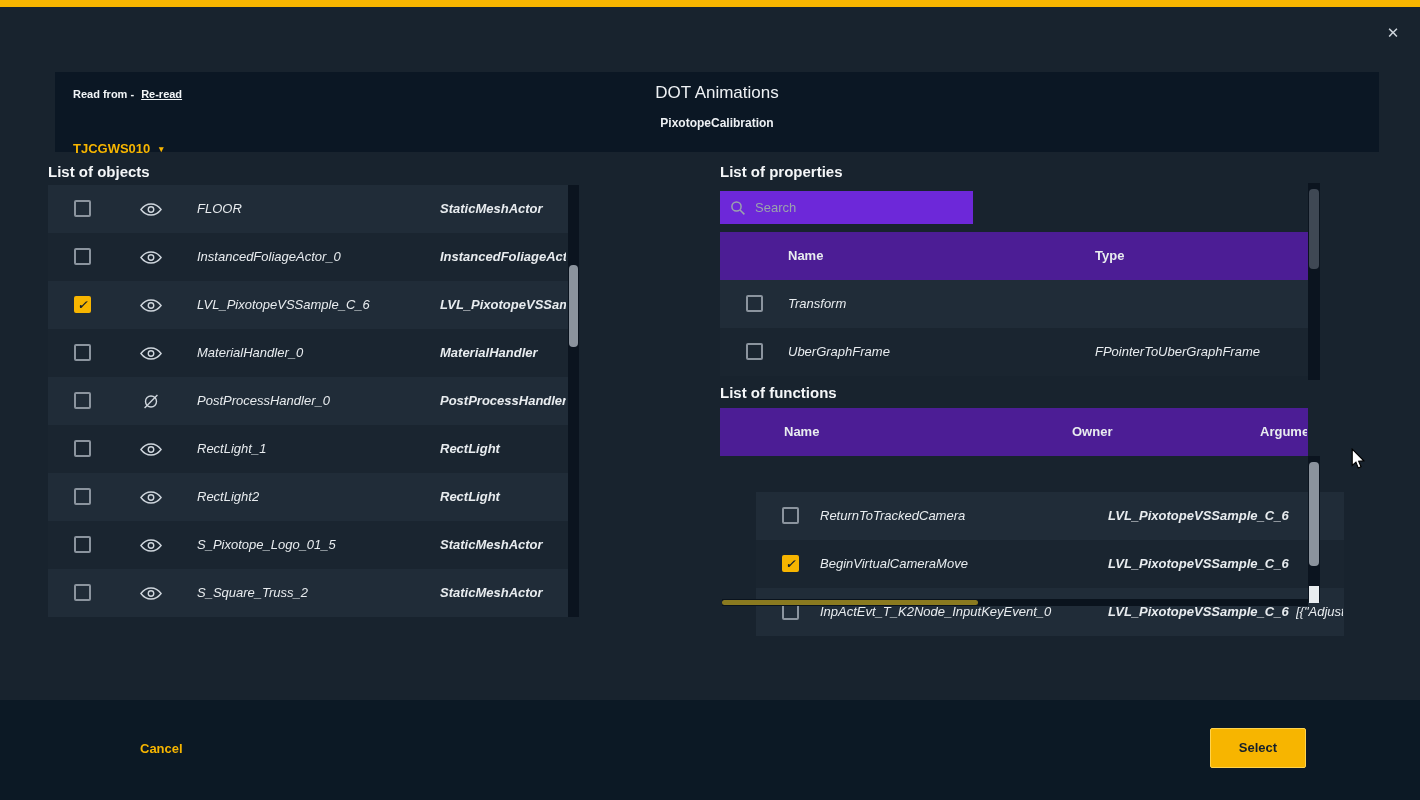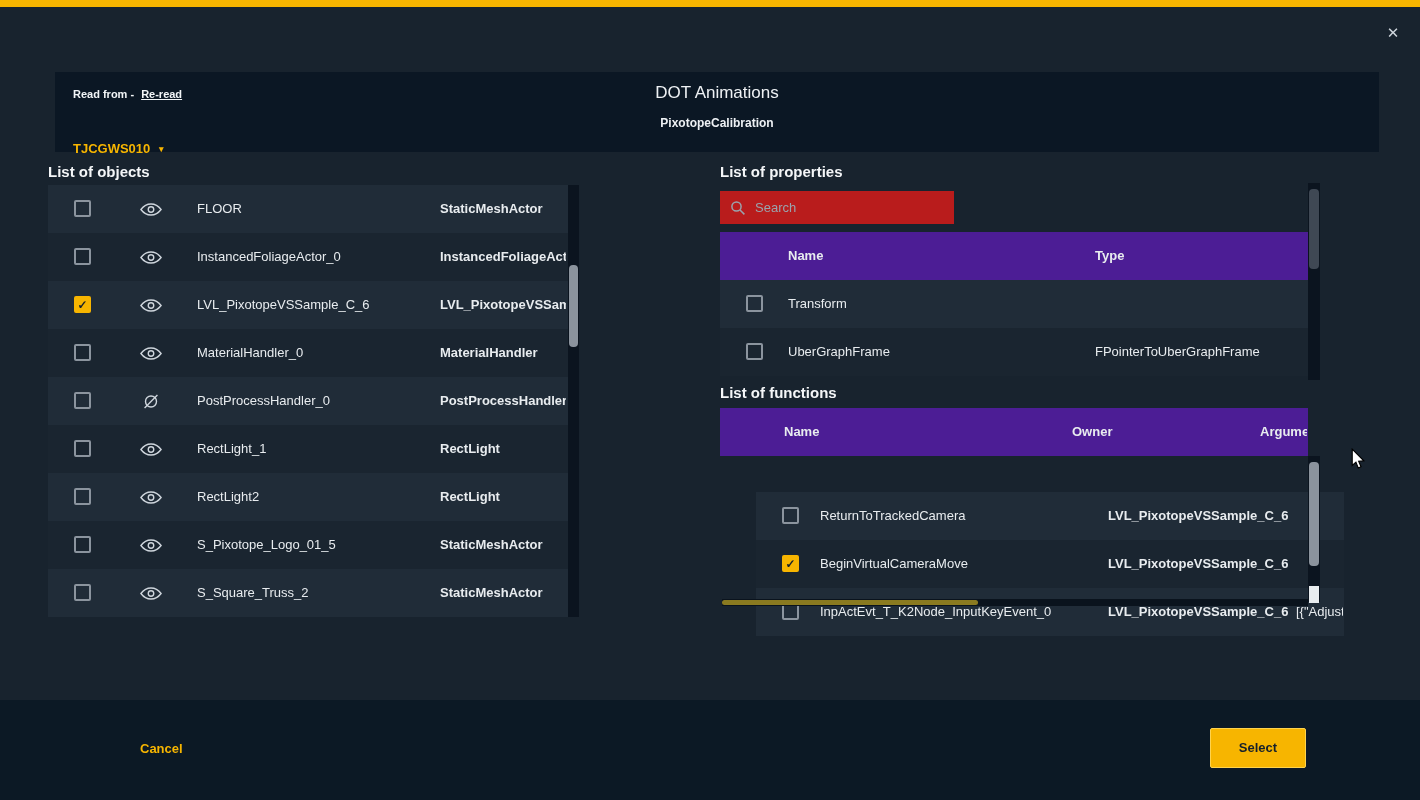--- a/index.html
+++ b/index.html
@@ -25,21 +25,21 @@
   .reread { text-decoration:underline; margin-left:7px; cursor:pointer; font-weight:700; }
   .machine { position:absolute; left:18px; top:44px; font-size:13px; font-weight:700; color:#f7b500; cursor:pointer;margin-top:25px; }
   .machine .caret { font-size:9px; margin-left:5px; vertical-align:1px; }
   .band-center { position:absolute; left:0; right:0; top:0; text-align:center; }
   .dlg-title { margin-top:11px; font-size:17px; font-weight:500; color:#eef1f4; }
   .dlg-subtitle { margin-top:13px; font-size:12px; font-weight:700; color:#eef1f4; }
 
   .panel-heading { position:absolute; font-size:15px; font-weight:700; color:#f4f6f8; }
 
   
-  .trow { position:relative; height:48px; }
+  .trow { position:relative; height:48px;font-style:italic; }
   .trow.even { background:#202c38; }
   .trow.odd  { background:#1a2530; }
   .hdr-row { background:#4c1d95; position:relative; height:48px; }
   .cell { position:absolute; top:0; line-height:48px; font-size:13px; white-space:nowrap; overflow:hidden; color:#e8ecef; }
 
   
   .cb {
     position:absolute; left:26px; top:15px; width:17px; height:17px;
     border:2px solid #8b949e; border-radius:2px; cursor:pointer; background:transparent;
   }
@@ -49,22 +49,22 @@
 
   
   .objects-table { position:absolute; left:48px; top:185px; width:520px; }
   .objects-table .c-name { left:149px; width:230px; }
   .objects-table .c-type { left:392px; width:126px; font-weight:700; }
   .oscroll { position:absolute; left:568px; top:185px; width:11px; height:432px; background:#0b141f; cursor:pointer; }
   .oscroll .thumb { position:absolute; left:1px; top:80px; width:9px; height:82px; background:#8b939d; border-radius:4px; }
 
   
   .search-box {
-    position:absolute; left:720px; top:191px; width:234px; height:33px;
-    background:#b91c1c; display:flex; align-items:center; padding:0 10px;
+    position:absolute; left:720px; top:191px; width:253px; height:33px;
+    background:#6d28d9; display:flex; align-items:center; padding:0 10px;
   }
   .search-box svg { flex:0 0 auto; margin-right:9px; }
   .search-box input {
     flex:1; background:transparent; border:none; outline:none;
     color:#cfd6dd; font-size:13px; font-family:"Liberation Sans", sans-serif;
   }
   .search-box input::placeholder { color:#9aa3ad; }
   .props-header { position:absolute; left:720px; top:232px; width:588px; }
   .props-rows { position:absolute; left:720px; top:280px; width:588px; }
   .props-header .c-name, .props-rows .c-name { left:68px; width:290px; }

